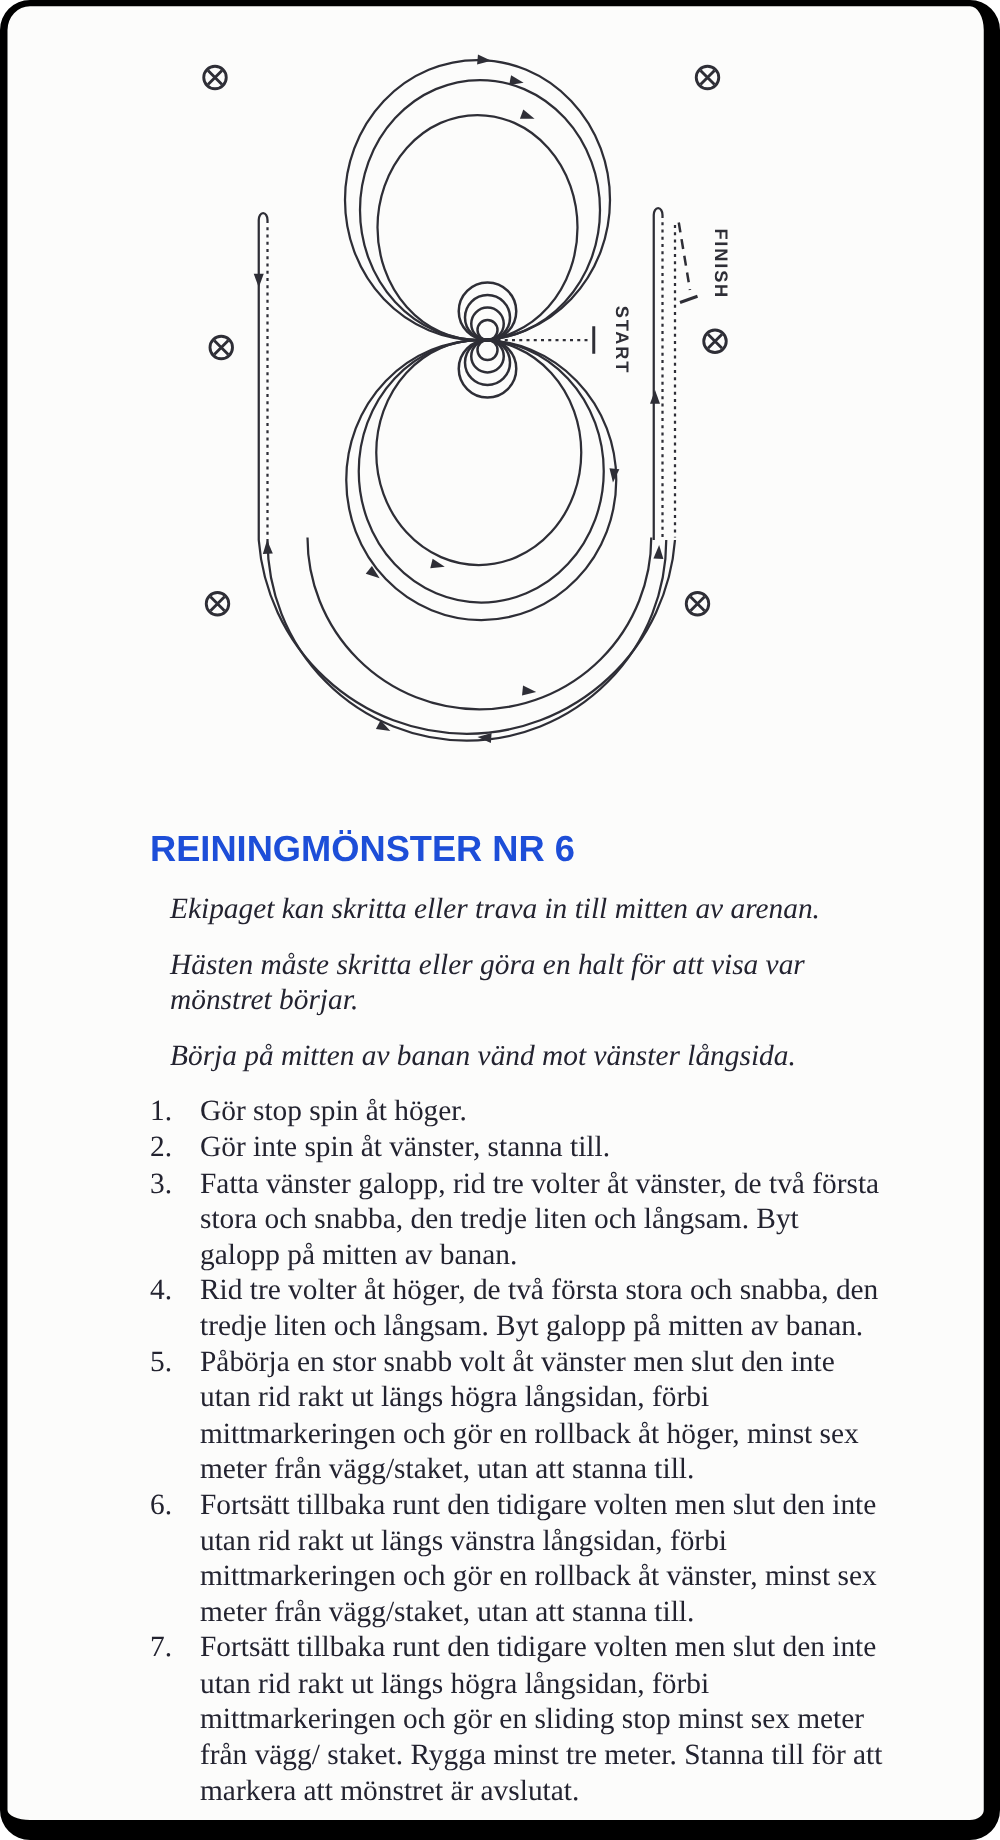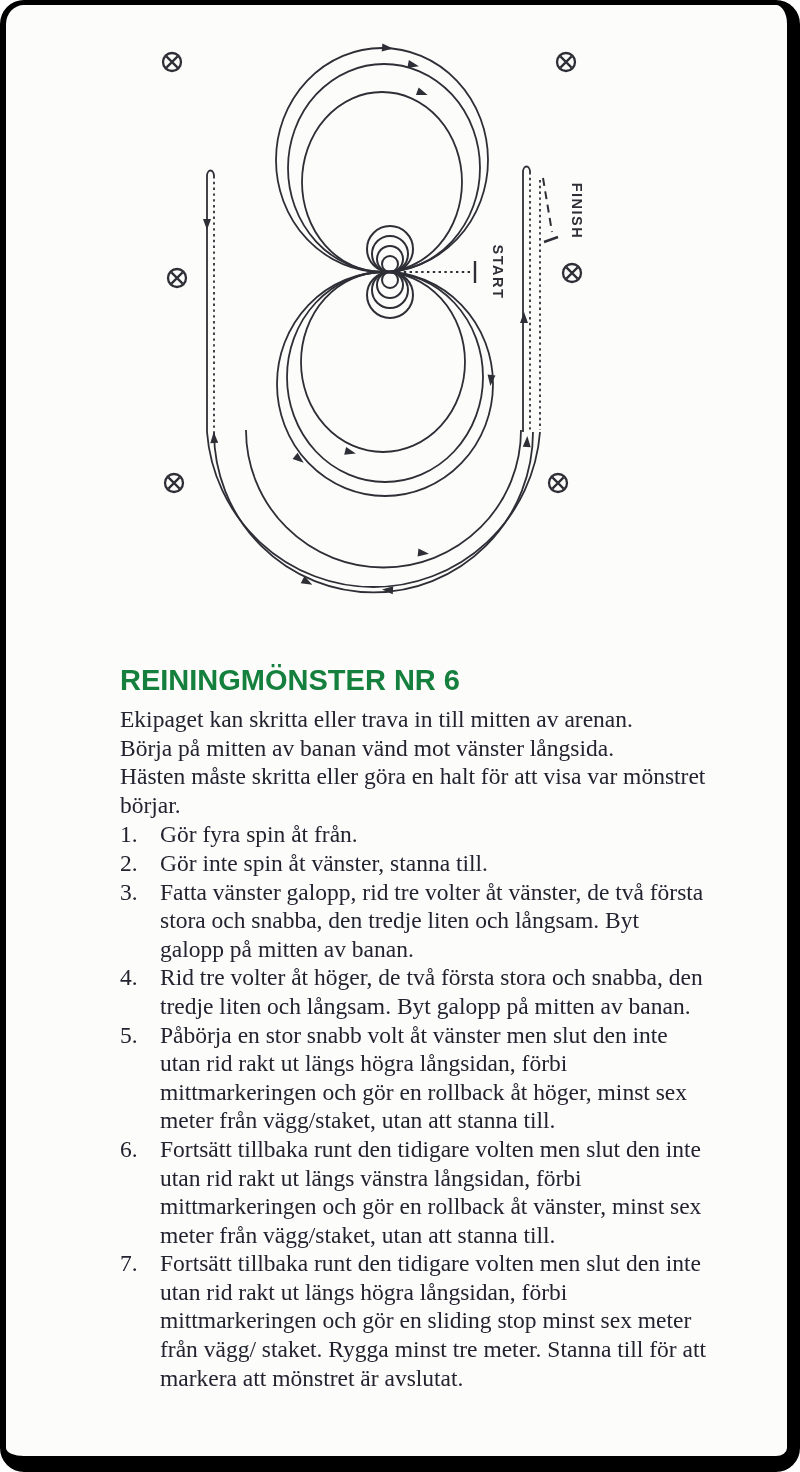--- a/index.html
+++ b/index.html
@@ -3,23 +3,23 @@
 <meta charset="utf-8">
 <style>
   html,body{margin:0;padding:0;background:#ffffff;}
   body{width:800px;height:1472px;position:relative;overflow:hidden;
        font-family:"Liberation Serif",serif;}
   .frame{position:absolute;inset:0;box-sizing:border-box;background:#fcfcfb;
          border:solid #000;border-width:5px 13px 16px 6px;border-radius:24px;}
   .diagram{position:absolute;left:0;top:0;}
   .content{position:absolute;left:120px;top:663px;width:588px;color:#232330;}
   h1.title{font-family:"Liberation Sans",sans-serif;font-weight:bold;
-           font-size:29px;line-height:34px;color:#15803d;margin:0 0 8px 0;
+           font-size:29px;line-height:34px;color:#1d4ed8;margin:0 0 8px 0;
            letter-spacing:0px;}
-  .intro p{margin:0;font-size:23.5px;line-height:28.6px;}
+  .intro p{margin:16px;font-size:23.5px;line-height:28.6px;font-style:italic;}
   .steps{margin-top:1px;}
   .step{display:flex;font-size:23.5px;line-height:28.6px;}
   .step .num{width:40px;flex:0 0 40px;}
   .step .txt{flex:1;}
   svg text.dirlabel{font-family:"Liberation Sans",sans-serif;font-weight:bold;
            font-size:14.5px;letter-spacing:1.5px;fill:#2e2e36;}
 </style>
 </head>
 <body>
 
@@ -126,28 +126,28 @@
 
   <text class="dirlabel" x="493" y="272" text-anchor="middle" transform="rotate(90 493 272)">START</text>
   <text class="dirlabel" x="572" y="211" text-anchor="middle" transform="rotate(90 572 211)">FINISH</text>
 </svg>
 
 <div class="content">
   <h1 class="title">REININGMÖNSTER NR 6</h1>
 
   <div class="intro">
     <p>Ekipaget kan skritta eller trava in till mitten av arenan.</p>
+    <p>Hästen måste skritta eller göra en halt för att visa var mönstret börjar.</p>
     <p>Börja på mitten av banan vänd mot vänster långsida.</p>
-    <p>Hästen måste skritta eller göra en halt för att visa var mönstret börjar.</p>
   </div>
 
   <div class="steps">
     <div class="step">
       <span class="num">1.</span>
-      <span class="txt">Gör fyra spin åt från.</span>
+      <span class="txt">Gör stop spin åt höger.</span>
     </div>
     <div class="step">
       <span class="num">2.</span>
       <span class="txt">Gör inte spin åt vänster, stanna till.</span>
     </div>
     <div class="step">
       <span class="num">3.</span>
       <span class="txt">Fatta vänster galopp, rid tre volter åt vänster, de två första stora och snabba, den tredje liten och långsam. Byt galopp på mitten av banan.</span>
     </div>
     <div class="step">

